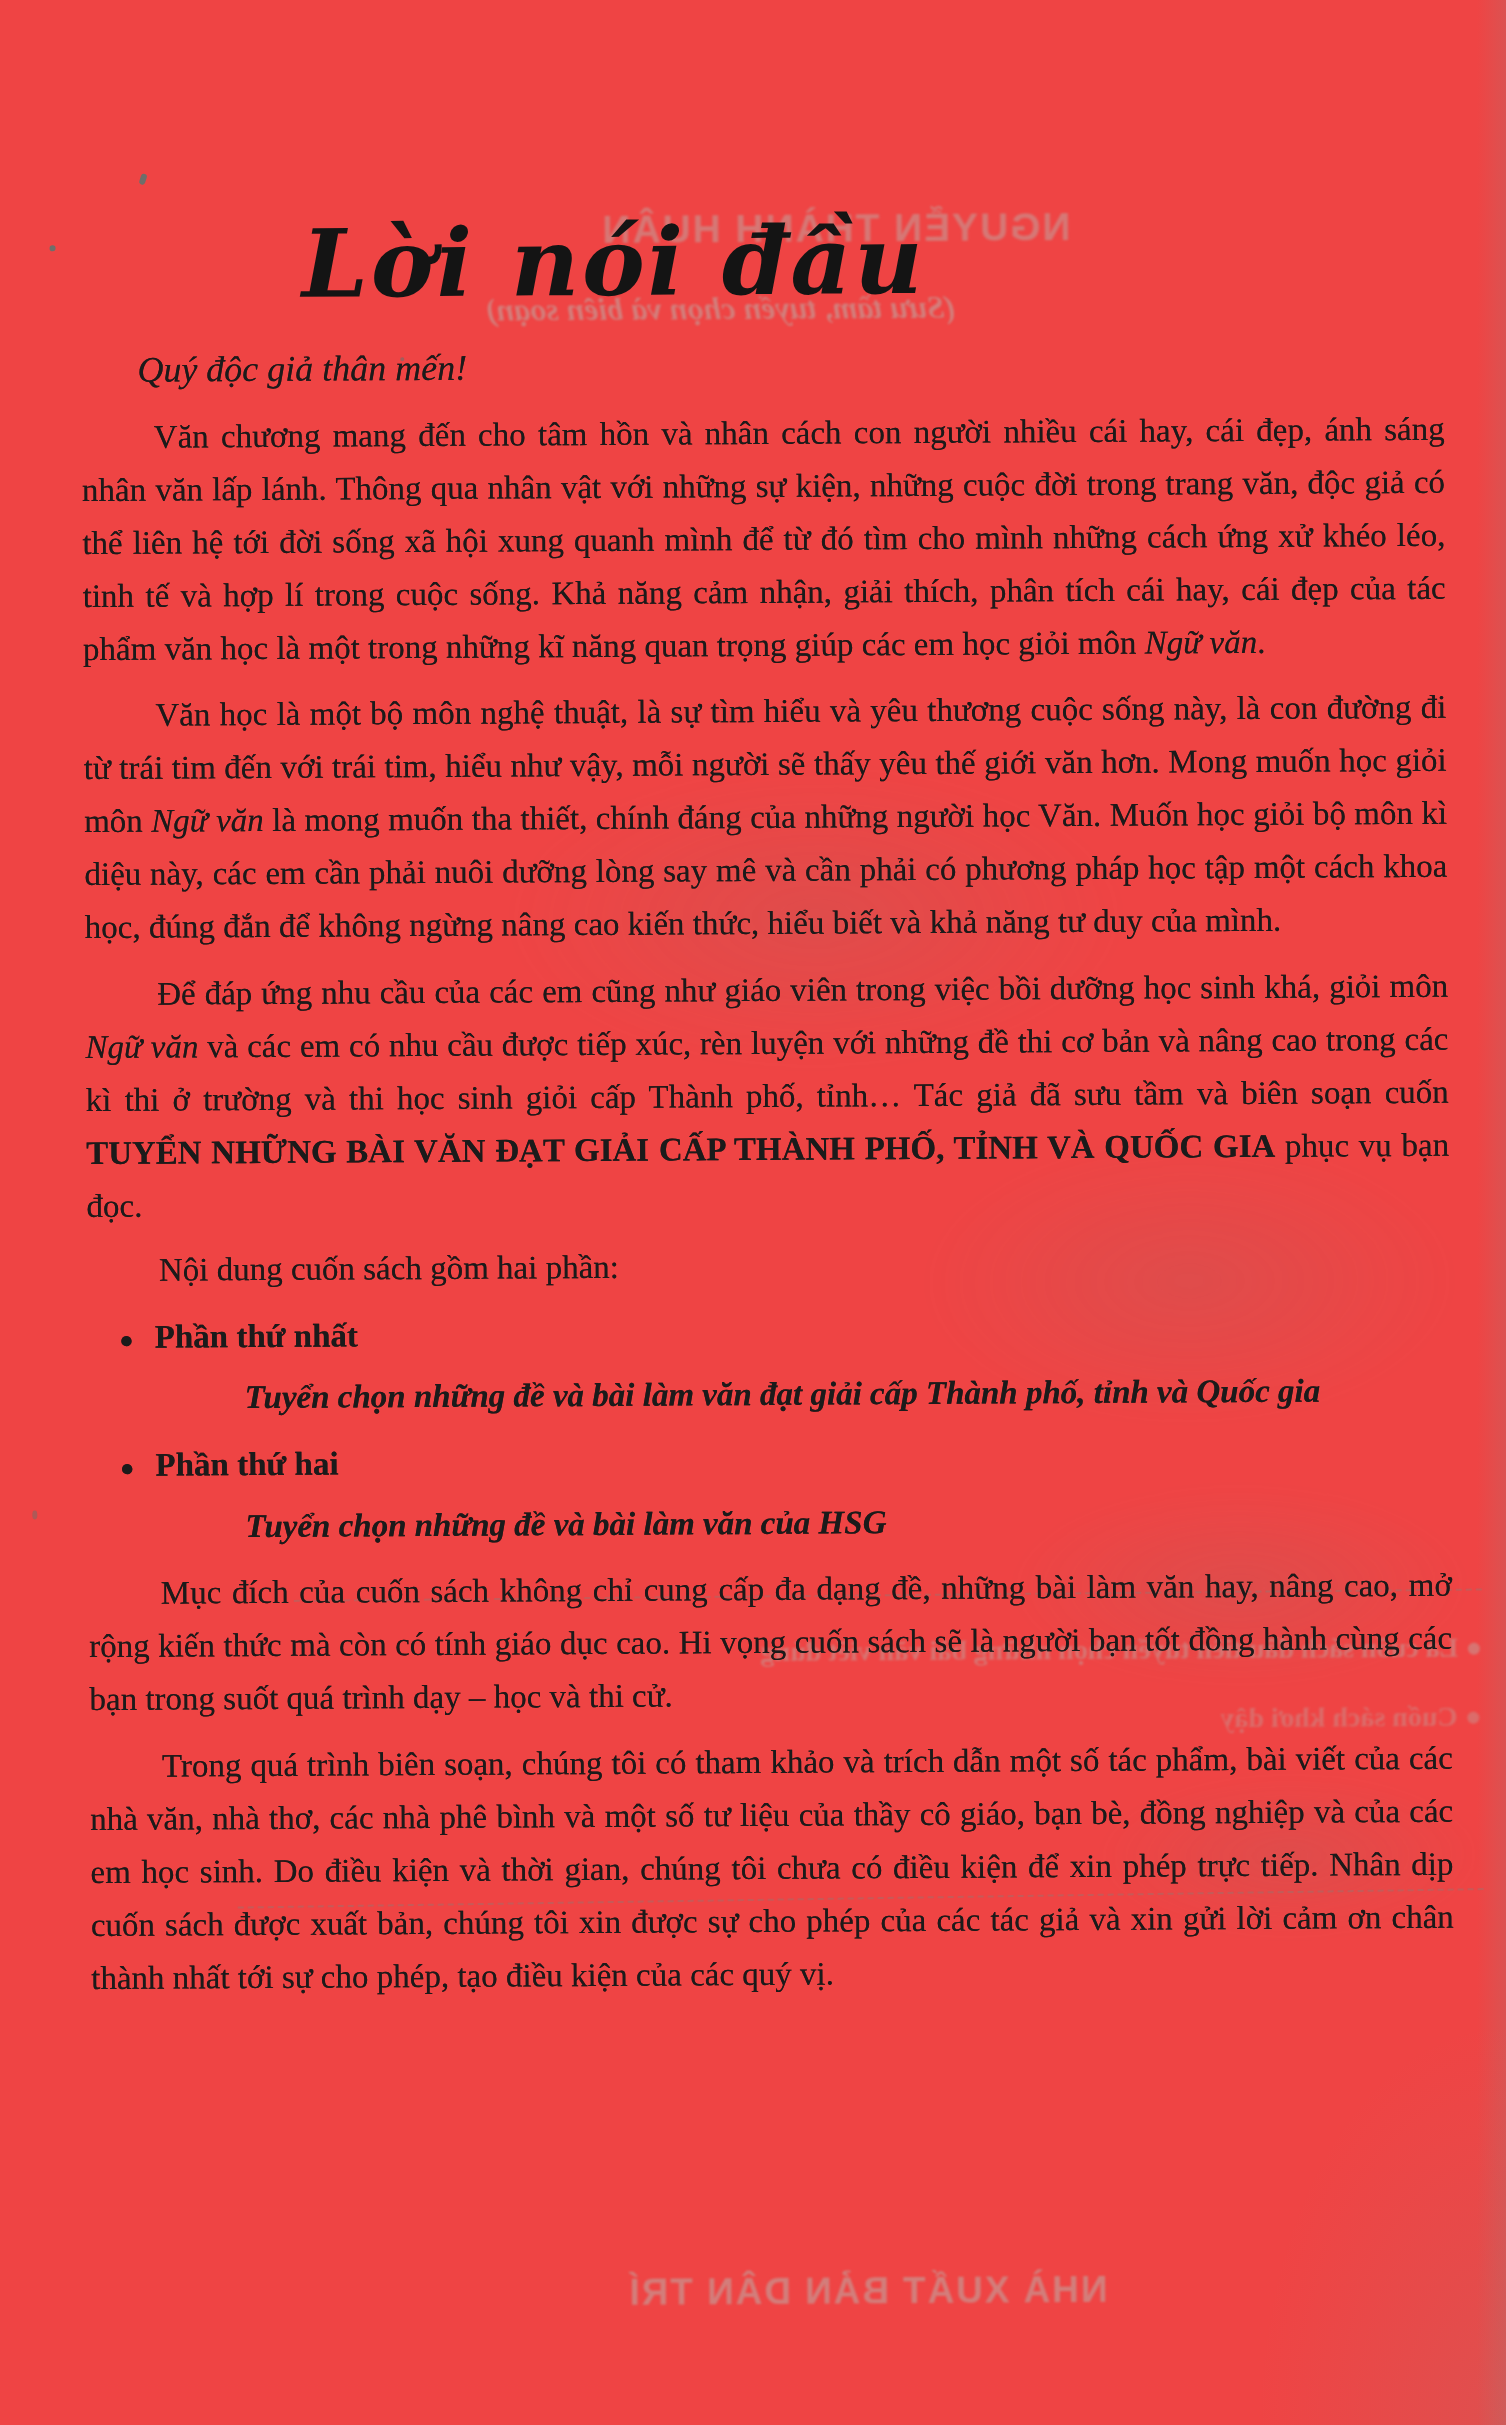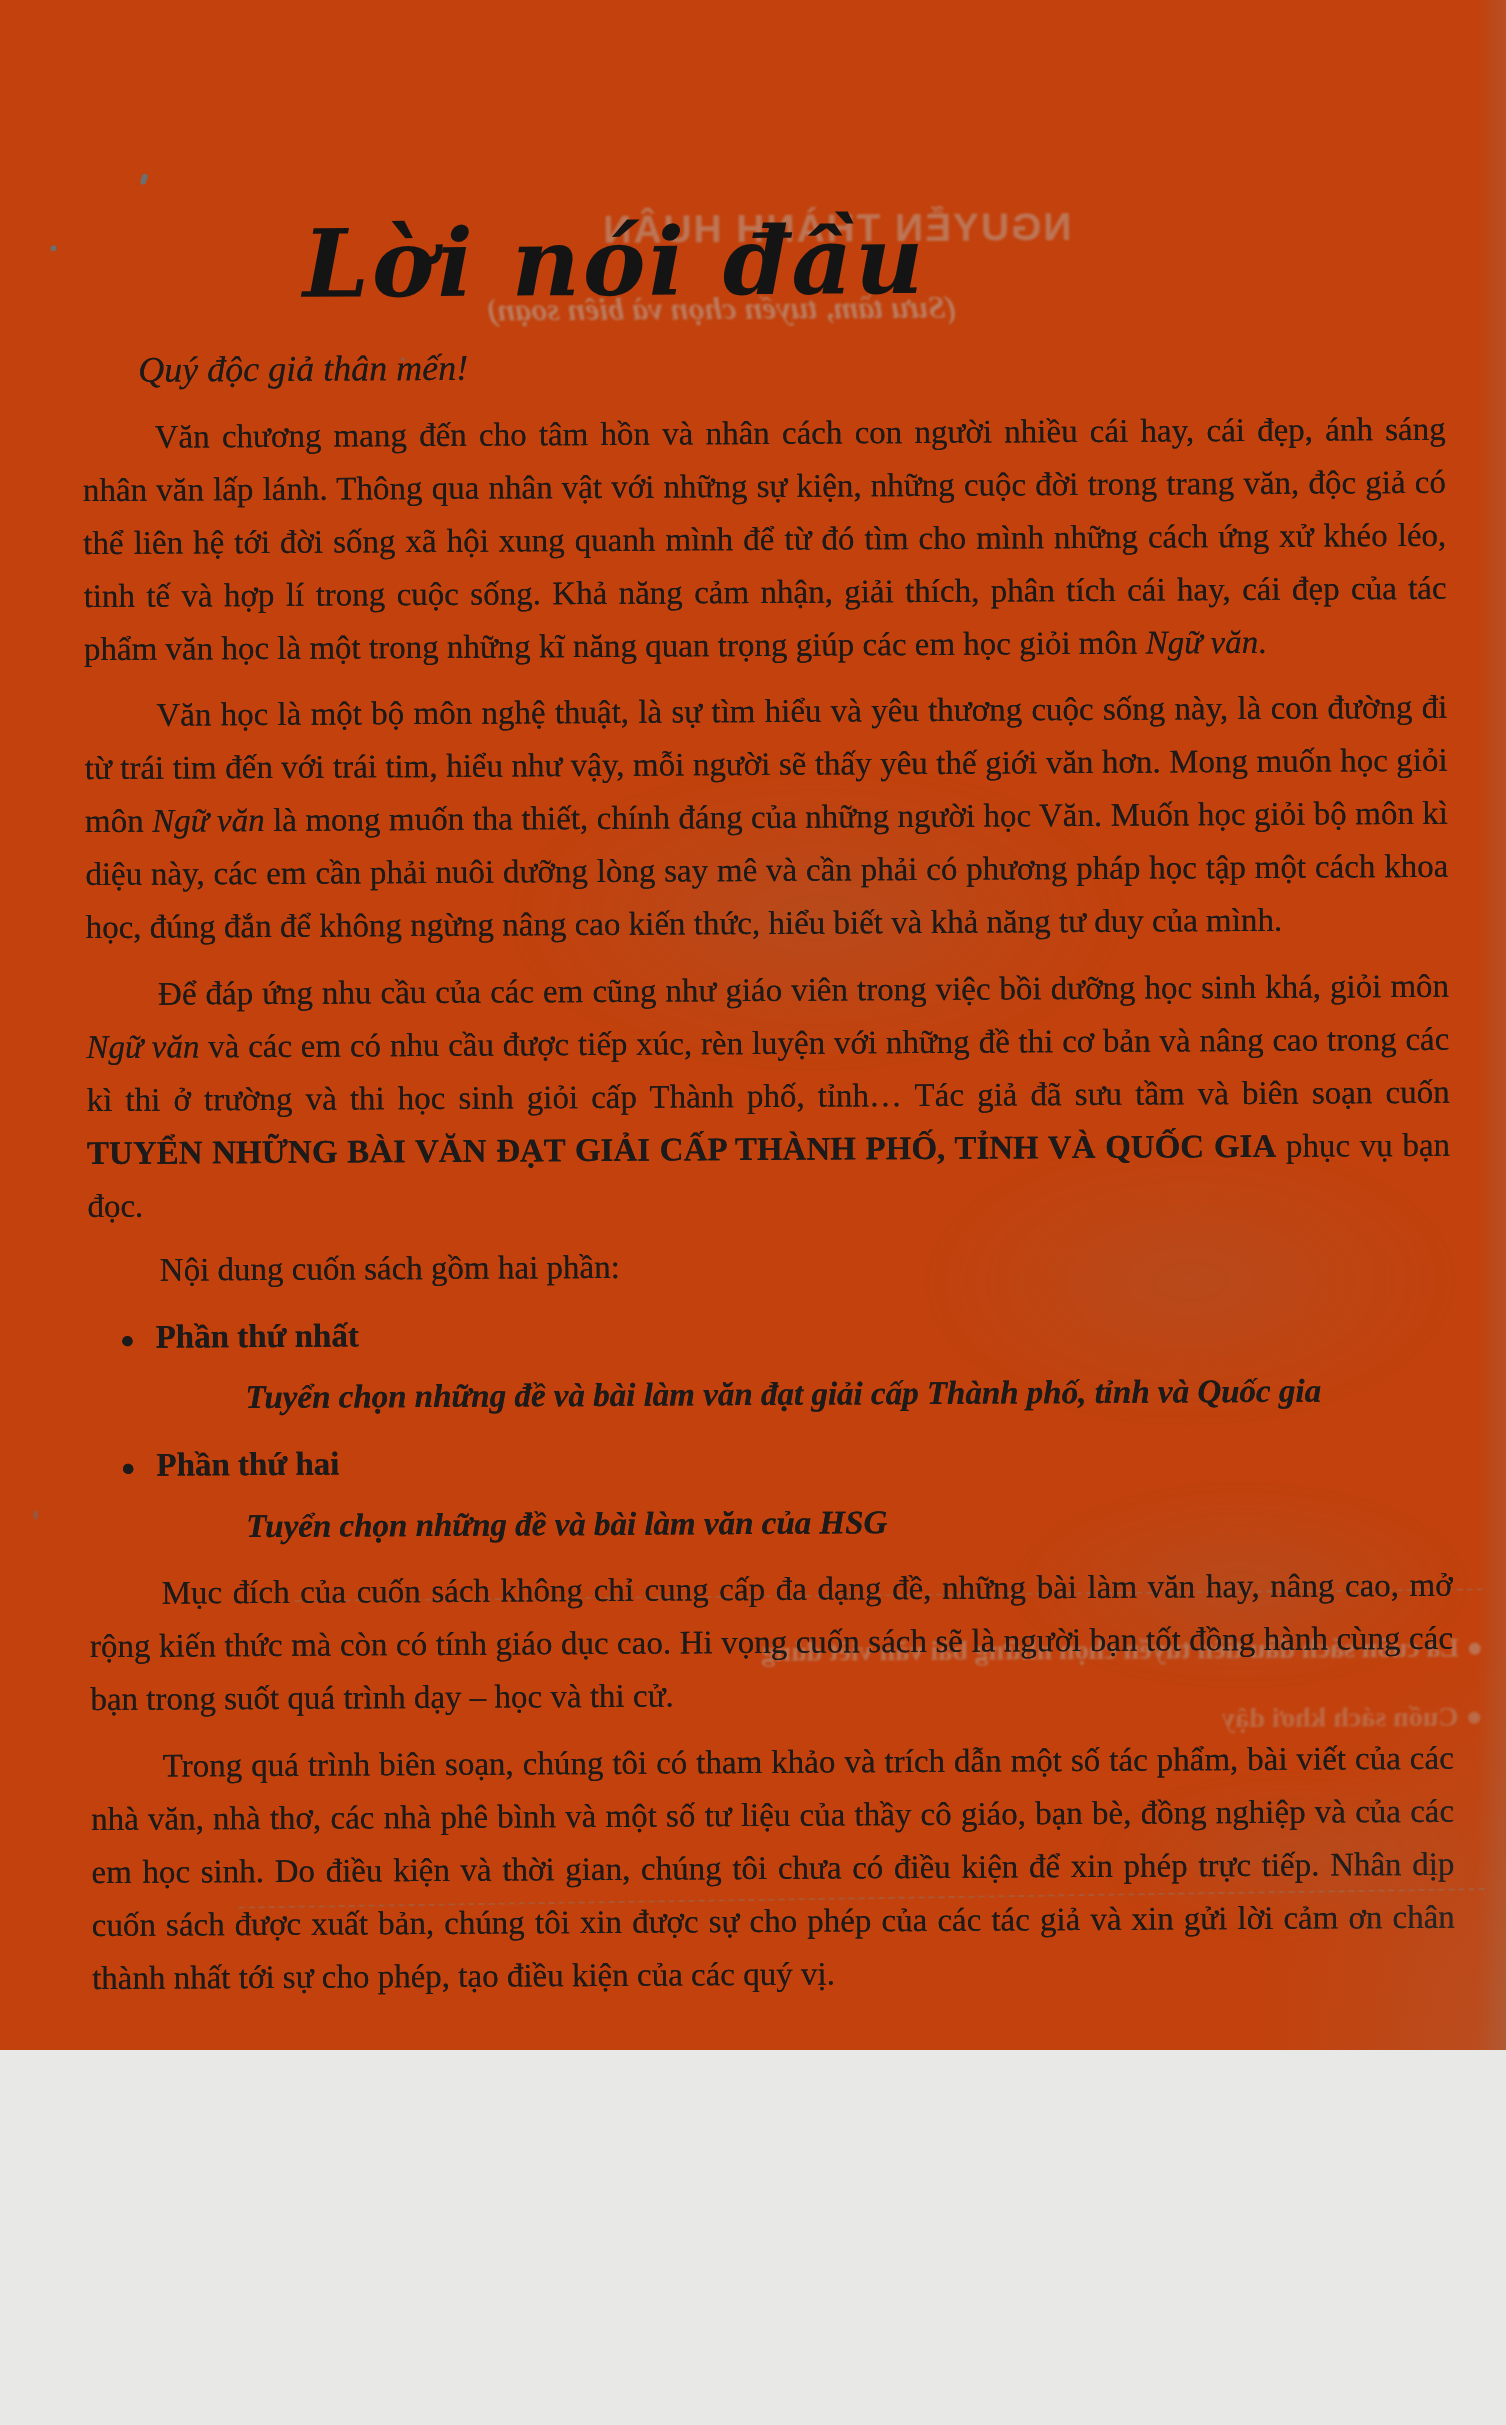--- a/index.html
+++ b/index.html
@@ -1,18 +1,18 @@
 <!DOCTYPE html>
 <html><head>
 <meta charset="utf-8">
 <style>
   html,body { margin:0; padding:0; background:#e8e8e6; }
   .page {
-    position:relative; width:1506px; height:2050px;
-    background:#c2410c; overflow:hidden;
+    position:relative; width:1506px; height:2425px;
+    background:#ef4444; overflow:hidden;
     font-family:"Liberation Serif", serif; color:#1b1b1b;
   }
   .sheet { position:absolute; inset:0; transform:rotate(-0.35deg); transform-origin:50% 40%; }
 
   
   .ghost {
     position:absolute; transform:scaleX(-1);
     color:#b7b7b1; filter:blur(1.1px); opacity:.6;
     white-space:nowrap; pointer-events:none;
   }

